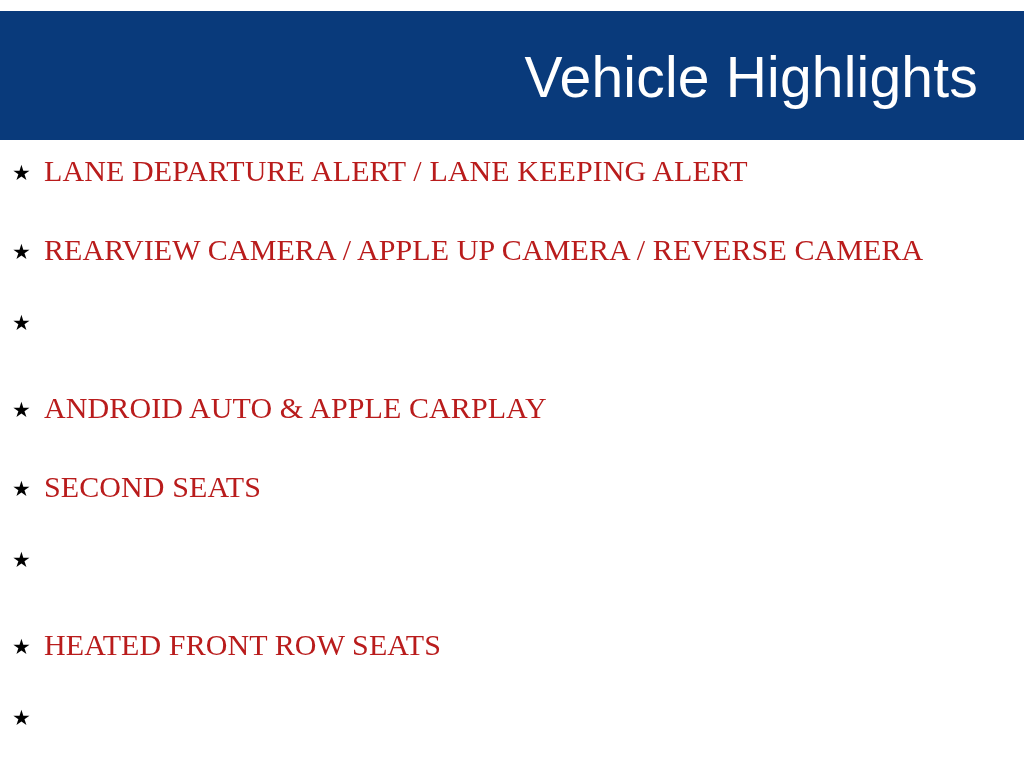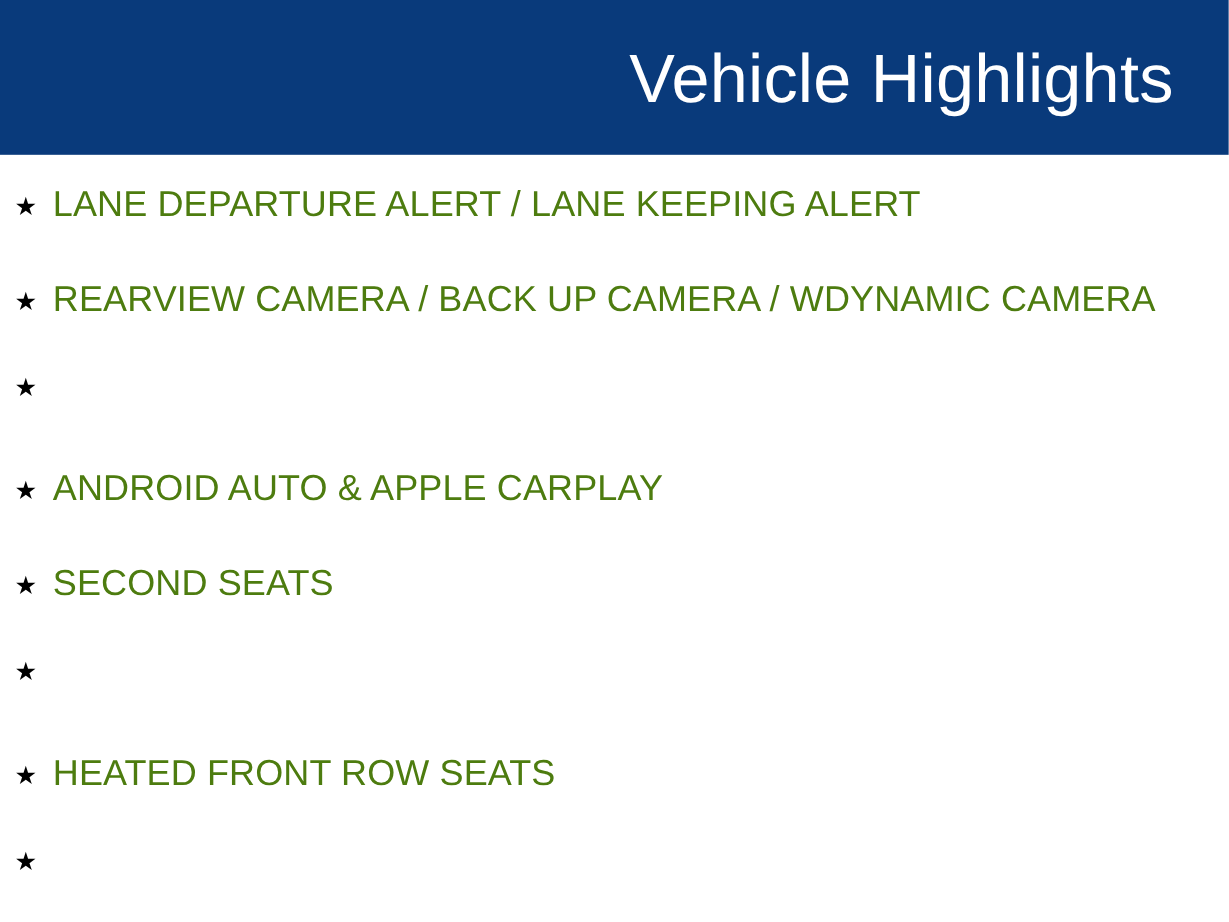--- a/index.html
+++ b/index.html
@@ -19,21 +19,21 @@
     position: relative;
     width: 1024px;
     height: 768px;
     background: #ffffff;
     box-sizing: border-box;
   }
 
   
   .header-band {
     position: absolute;
-    top: 0;
+    top: 11px;
     left: 0;
     width: 1024px;
     height: 129px;
     background: #093a7b;
     display: flex;
     align-items: center;
     justify-content: flex-end;
     box-sizing: border-box;
     padding-right: 46px;
   }
@@ -81,22 +81,22 @@
     font-family: "DejaVu Sans", sans-serif;
     font-size: 21px;
     line-height: 1;
     text-align: left;
     position: relative;
     top: -1px;
   }
 
   .highlight-label {
     flex: 1 1 auto;
-    color: #4d7c0f;
-    font-family: Liberation Sans, sans-serif;
+    color: #b91c1c;
+    font-family: Liberation Serif, serif;
     font-size: 30px;
     font-weight: 400;
     line-height: 1;
     letter-spacing: 0.1px;
     white-space: nowrap;
   }
 </style>
 </head>
 <body>
 
@@ -108,21 +108,21 @@
 
   <ul class="highlights-list">
 
     <li class="highlight-item">
       <span class="bullet-star">★</span>
       <span class="highlight-label">LANE DEPARTURE ALERT / LANE KEEPING ALERT</span>
     </li>
 
     <li class="highlight-item">
       <span class="bullet-star">★</span>
-      <span class="highlight-label">REARVIEW CAMERA / BACK UP CAMERA / WDYNAMIC CAMERA</span>
+      <span class="highlight-label">REARVIEW CAMERA / APPLE UP CAMERA / REVERSE CAMERA</span>
     </li>
 
     <li class="highlight-item">
       <span class="bullet-star">★</span>
     </li>
 
     <li class="highlight-item">
       <span class="bullet-star">★</span>
       <span class="highlight-label">ANDROID AUTO &amp; APPLE CARPLAY</span>
     </li>

